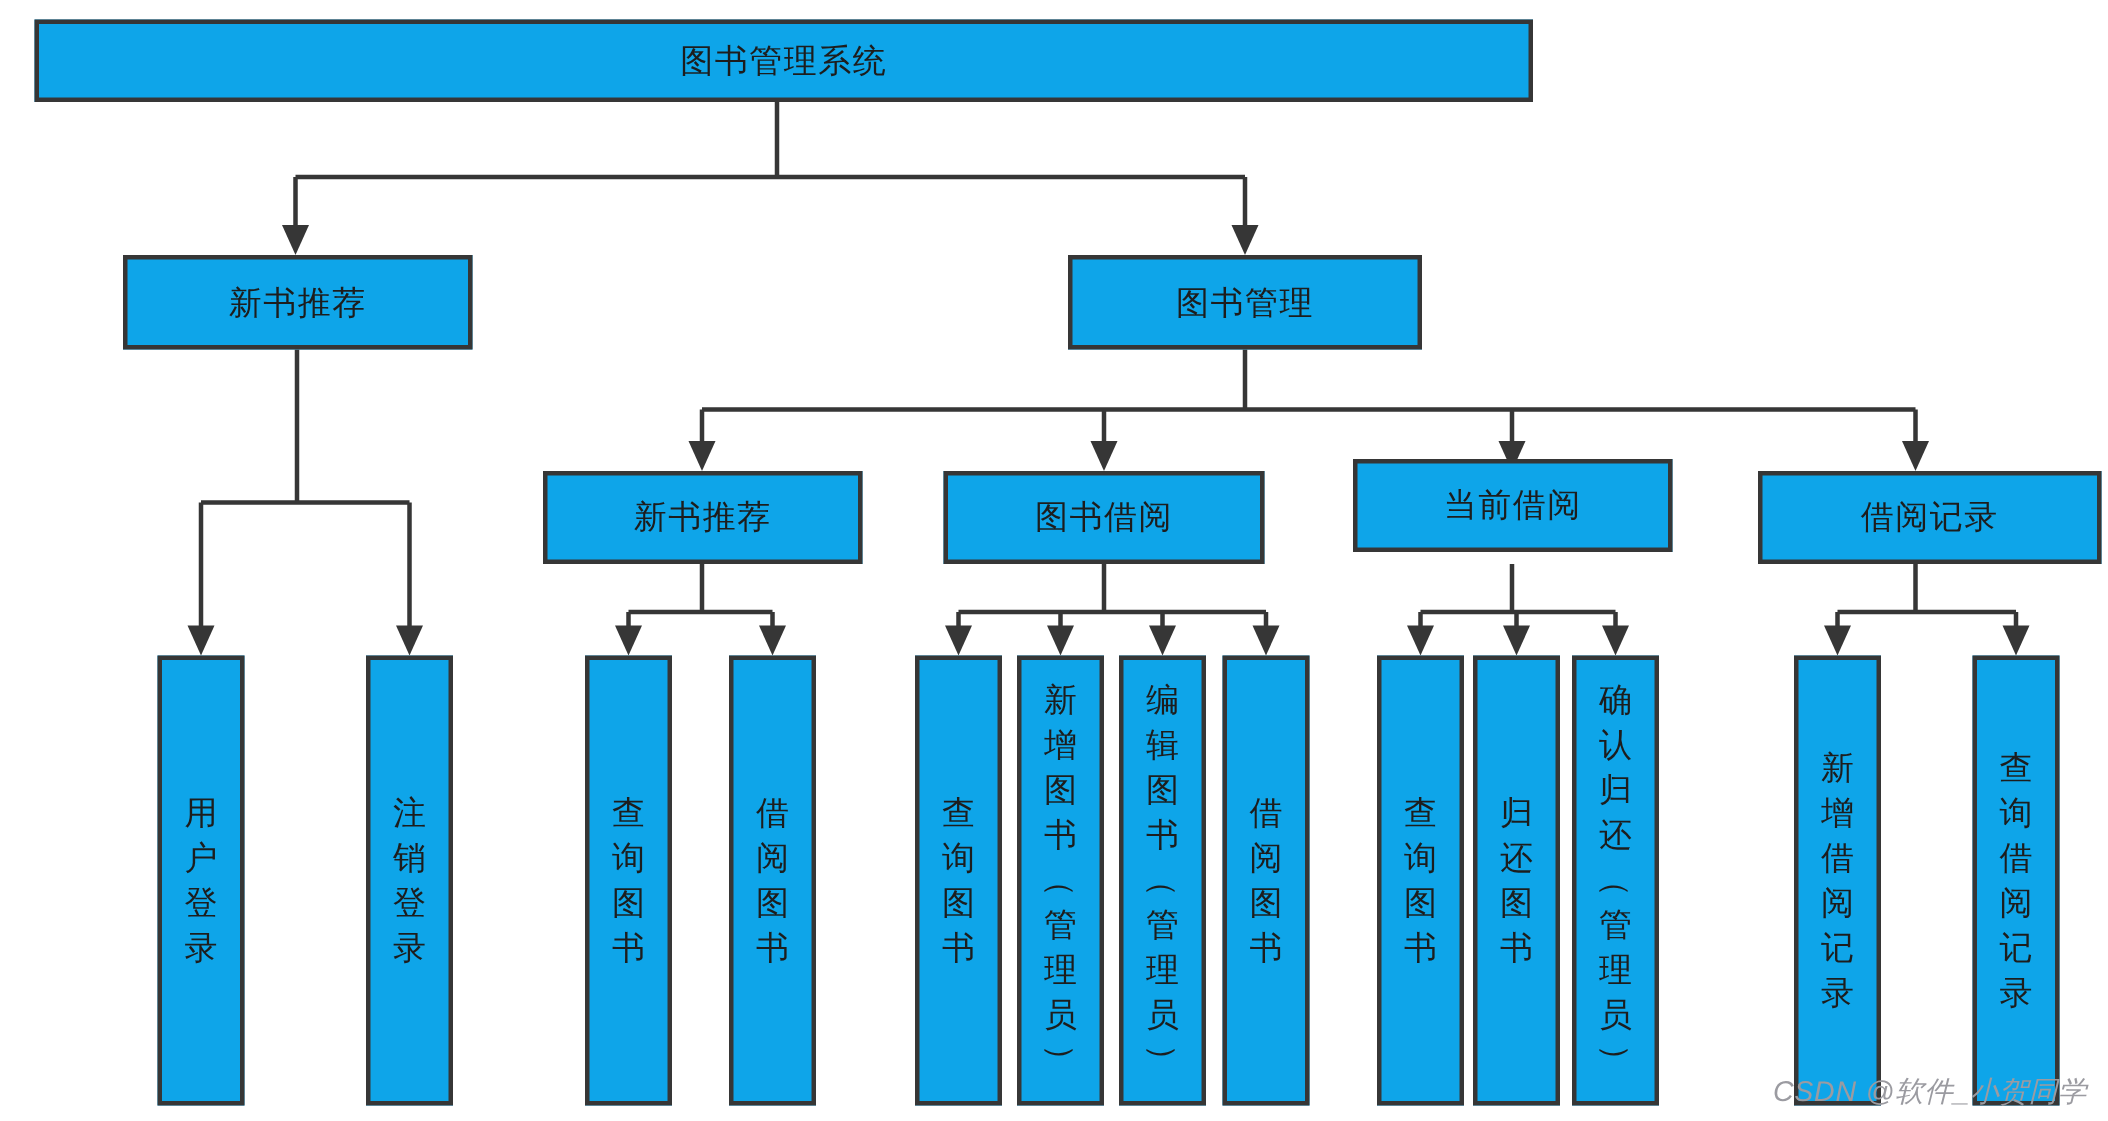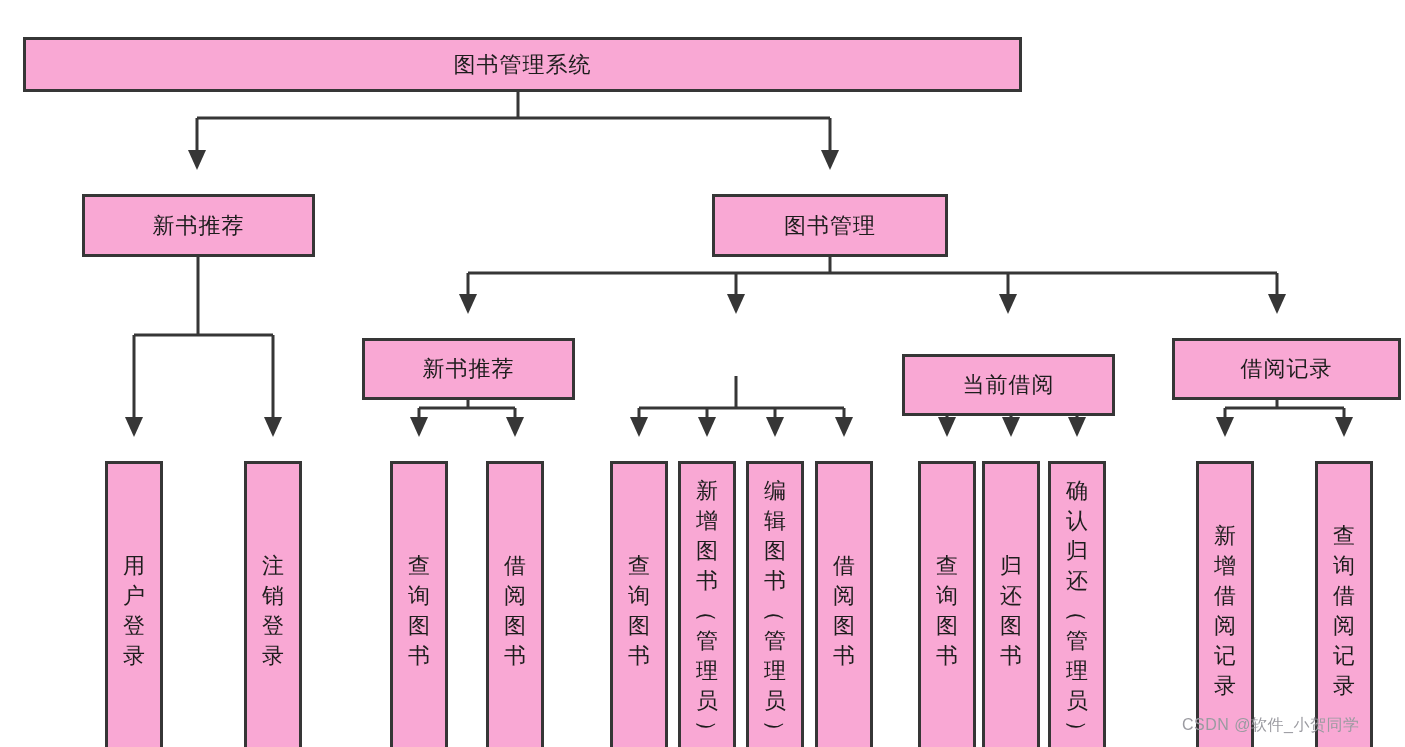--- a/index.html
+++ b/index.html
@@ -17,25 +17,24 @@
     color:var(--text);
     overflow:hidden;
   }
   .canvas{position:absolute;inset:0;width:1405px;height:747px;}
   svg.connectors{position:absolute;left:0;top:0;width:1405px;height:747px;pointer-events:none;}
   svg.connectors path{stroke:var(--line);stroke-width:3;fill:none;}
   svg.connectors polygon{fill:var(--line);stroke:none;}
   .node{
     position:absolute;
     border:3px solid var(--line);
-    background:#f9a8d4;
+    background:#0ea5e9;
     display:flex;
     align-items:center;
     justify-content:center;
-    margin-top:24px;
   }
   .node .hlabel{
     font-size:22px;
     letter-spacing:1px;
     color:var(--text);
     white-space:nowrap;
   }
   .vtext{
     display:flex;
     flex-direction:column;
@@ -48,25 +47,26 @@
     font-size:22px;
     line-height:1;
     color:var(--text);
     display:block;
   }
   .vchar.rot{transform:rotate(90deg);}
   .watermark{
     position:absolute;
     left:1182px;
     top:715px;
-    font-size:16px;
+    font-size:19px;
     color:var(--watermark);
     white-space:nowrap;
     z-index:5;
     letter-spacing:0.5px;
+    font-style:italic;
   }
 </style>
 </head>
 <body>
 
 <div class="canvas">
 
   <svg class="connectors" viewBox="0 0 1405 747" xmlns="http://www.w3.org/2000/svg">
     <g>
       <path d="M518 68 V118 M197 118 H830 M197 118 V152 M830 118 V152"></path>
@@ -117,21 +117,24 @@
   <div class="node" style="left:82px;top:170px;width:233px;height:63px;">
     <span class="hlabel">新书推荐</span>
   </div>
   <div class="node" style="left:712px;top:170px;width:236px;height:63px;text-align:center;">
     <span class="hlabel">图书管理</span>
   </div>
 
   <div class="node" style="left:362px;top:314px;width:213px;height:62px;">
     <span class="hlabel">新书推荐</span>
   </div>
-  <div class="node" style="left:902px;top:330px;width:213px;height:62px;">
+  <div class="node" style="left:629px;top:314px;width:214px;height:62px;">
+    <span class="hlabel">图书借阅</span>
+  </div>
+  <div class="node" style="left:902px;top:306px;width:213px;height:62px;">
     <span class="hlabel">当前借阅</span>
   </div>
   <div class="node" style="left:1172px;top:314px;width:229px;height:62px;">
     <span class="hlabel">借阅记录</span>
   </div>
 
   <div class="node" style="left:105px;top:437px;width:58px;height:300px;">
     <span class="vtext">
         <span class="vchar">用</span>
         <span class="vchar">户</span>

